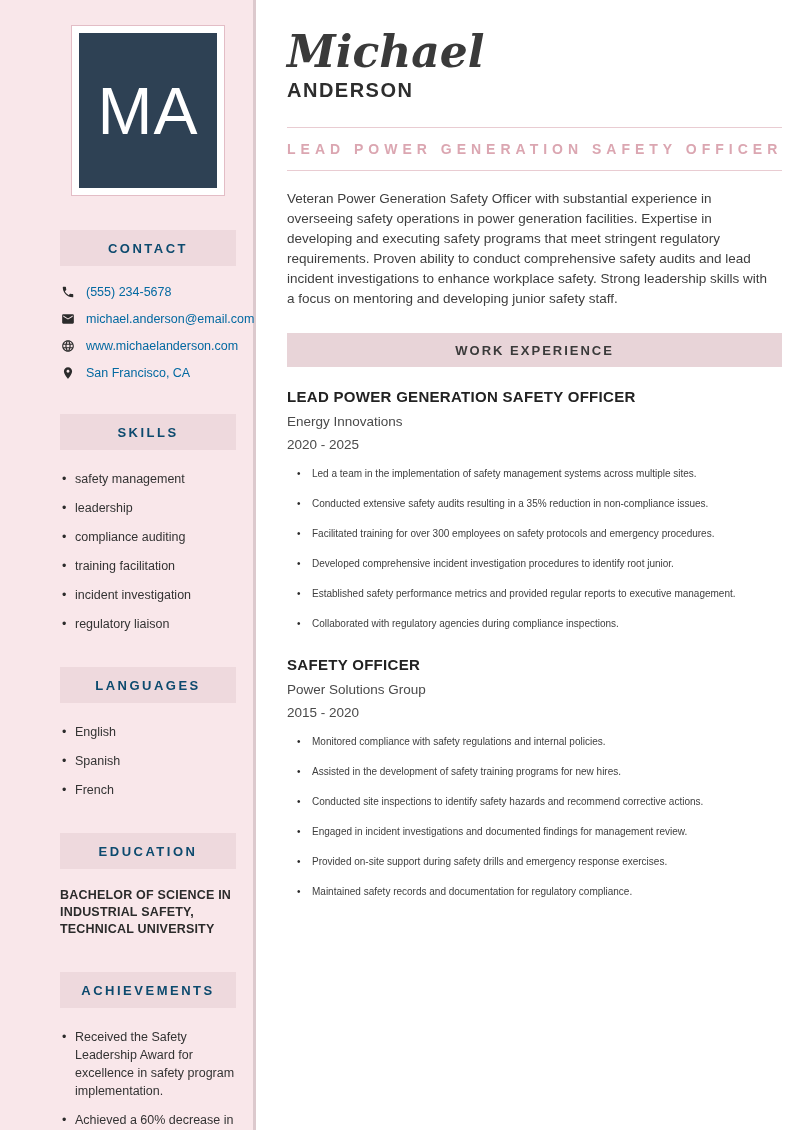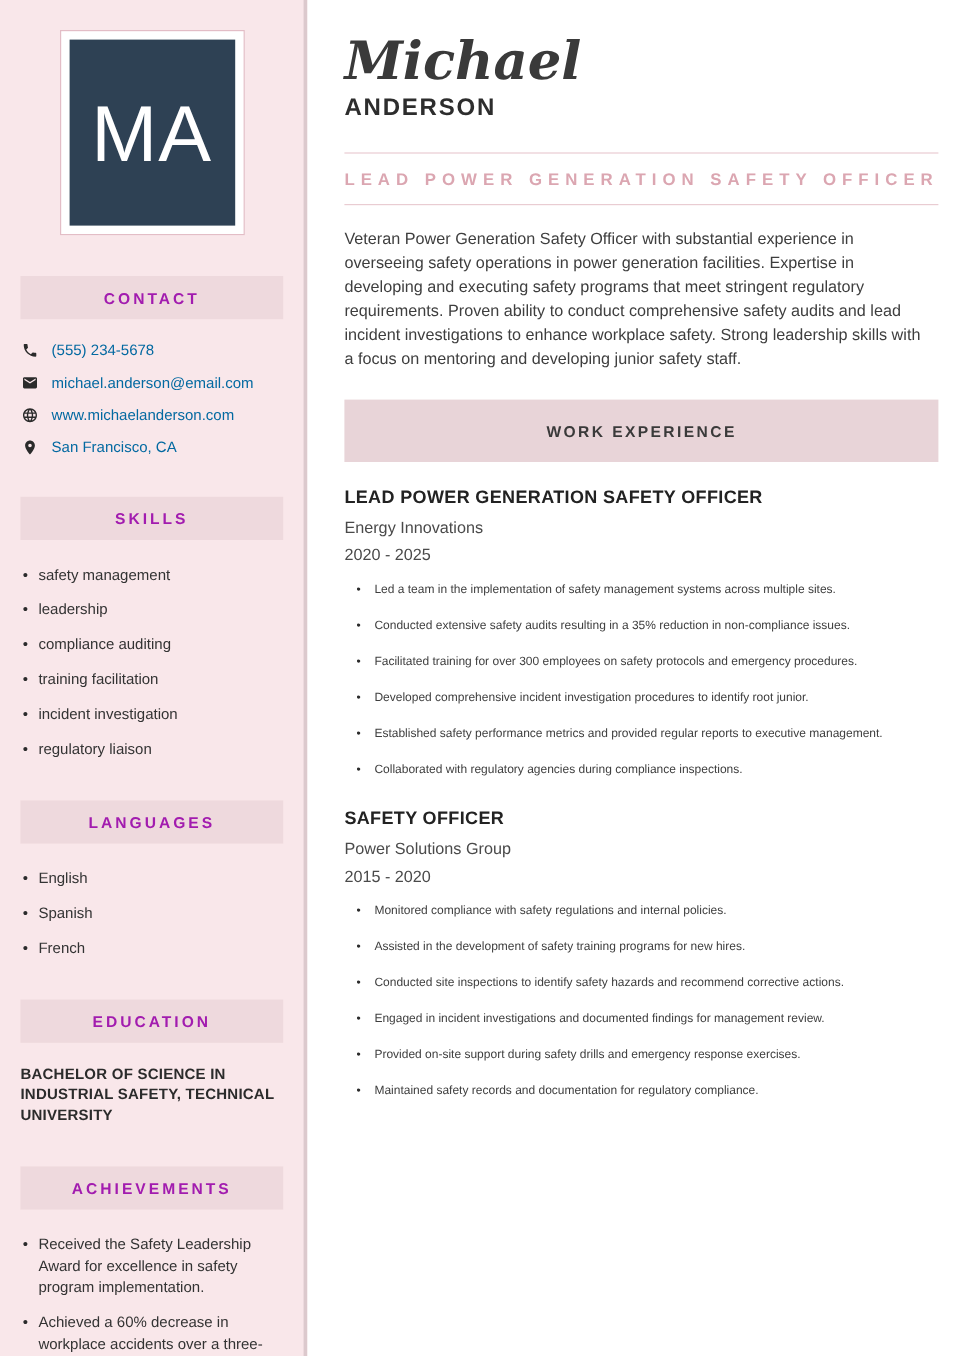--- a/index.html
+++ b/index.html
@@ -13,20 +13,21 @@
     overflow:hidden;
   }
 
   
   .sidebar {
     width:256px;
     min-width:256px;
     height:1130px;
     background:#f9e7ea;
     border-right:3px solid #dcc9cd;
+    padding-left:43px;
   }
   .avatar-frame {
     width:154px;
     margin:25px auto 0;
     border:1px solid #e3bdc6;
     background:#ffffff;
     padding:7px;
   }
   .avatar-box {
     background:#2e4154;
@@ -44,21 +45,21 @@
   .side-band {
     margin:34px 17px 0;
     background:#eed9dd;
     height:36px;
     display:flex;
     align-items:center;
     justify-content:center;
     font-size:13px;
     font-weight:700;
     letter-spacing:2.5px;
-    color:#a21caf;
+    color:#0c4a6e;
   }
   .contact-list { margin:19px 14px 0 18px; }
   .contact-row {
     display:flex;
     align-items:flex-start;
     gap:11px;
     margin-bottom:13px;
     font-size:12.5px;
     color:#0369a1;
   }
@@ -128,21 +129,21 @@
   .summary {
     margin-top:18px;
     font-size:13.5px;
     line-height:20px;
     color:#3e3e3e;
     max-width:490px;
   }
   .work-band {
     margin-top:24px;
     background:#e8d4d8;
-    height:52px;
+    height:34px;
     display:flex;
     align-items:center;
     justify-content:center;
     font-size:13px;
     font-weight:700;
     letter-spacing:2px;
     color:#3a3a3a;
   }
   .job { margin-top:21px; }
   .job + .job { margin-top:22px; }

